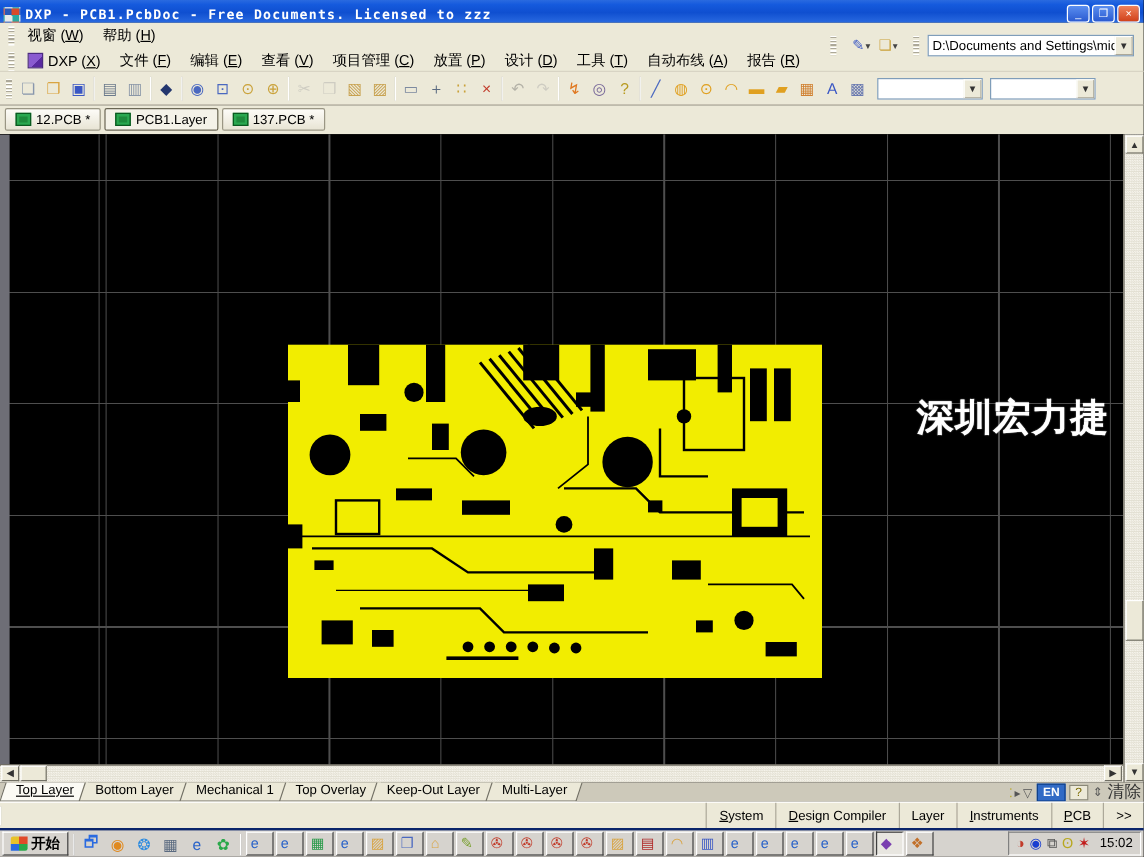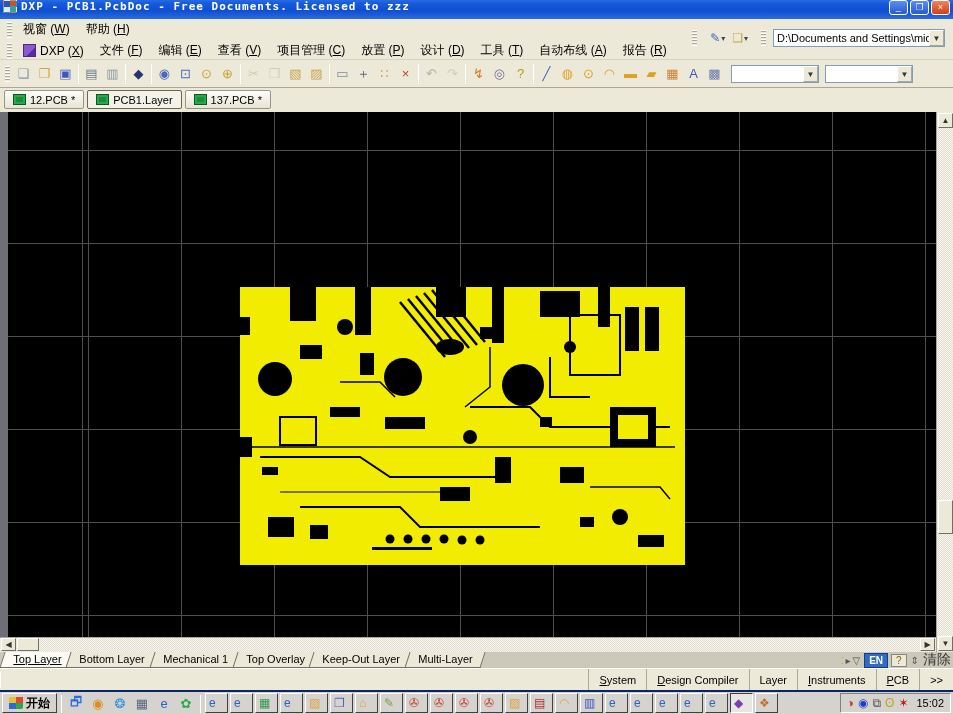--- a/index.html
+++ b/index.html
@@ -3,21 +3,21 @@
 <meta charset="utf-8">
 <style>
   * { margin:0; padding:0; box-sizing:border-box; }
   html,body { width:953px; height:714px; overflow:hidden; background:#000;
     font-family:"Liberation Sans", sans-serif; font-size:12px; }
   .app { position:absolute; inset:0; }
 
   
   .titlebar { position:absolute; left:0; top:0; width:953px; height:19px;
     background:linear-gradient(180deg,#2a6ae0 0%,#155add 20%,#0f4fd0 55%,#2a6ae0 100%);
-    display:flex; align-items:flex-start; padding:0 3px; }
+    display:flex; align-items:flex-end; padding:0 3px; }
   .titlebar .app-ico { width:14px; height:13px; margin-right:4px;
     background:conic-gradient(#d84a2a 0 25%, #2aa8a0 0 50%, #e8e8e8 0 75%, #2a58b8 0 100%);
     border:1px solid #fff3; }
   .titlebar .ttl { color:#fff; font-family:"DejaVu Sans Mono", monospace;
     font-weight:bold; font-size:11px; letter-spacing:1px; white-space:nowrap; }
   .winbtns { margin-left:auto; display:flex; gap:2px; }
   .winbtn { width:19px; height:15px; border-radius:3px; border:1px solid #fff;
     color:#fff; font-size:9px; line-height:13px; text-align:center;
     background:linear-gradient(180deg,#5a8ef0,#2a5ad0); }
   .winbtn.close { background:linear-gradient(180deg,#f0825a,#d0401a); }
@@ -405,20 +405,21 @@
           <path d="M310,70 L310,110 L350,110" stroke-width="2"></path>
           <rect x="330" y="28" width="50" height="60" stroke-width="2"></rect>
           <rect x="40" y="130" width="36" height="28" stroke-width="2"></rect>
           <path d="M250,60 L250,100 L225,120" stroke-width="1.5"></path>
           <path d="M100,95 L140,95 L155,110" stroke-width="1.5"></path>
           <path d="M350,200 L420,200 L430,212" stroke-width="1.5"></path>
         </g>
         <rect x="378" y="128" width="30" height="24" fill="#f2ed00"></rect>
       </svg>
 
+      <div class="watermark">深圳宏力捷</div>
     </div>
 
     <div class="vscroll">
       <div class="sbtn up">▲</div>
       <div class="sbtn thumb"></div>
       <div class="sbtn down">▼</div>
     </div>
     <div class="hscroll">
       <div class="sbtn left">◀</div>
       <div class="sbtn thumb"></div>

